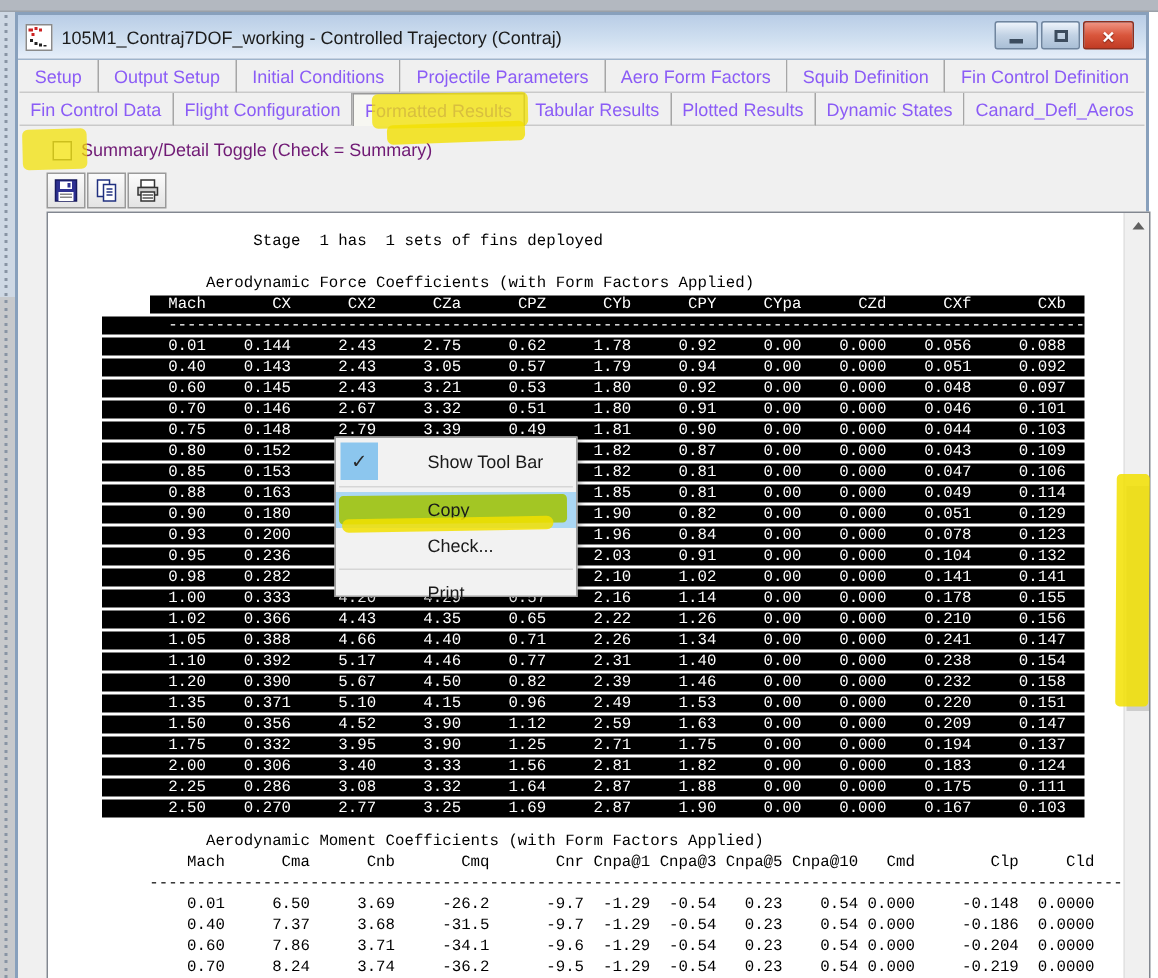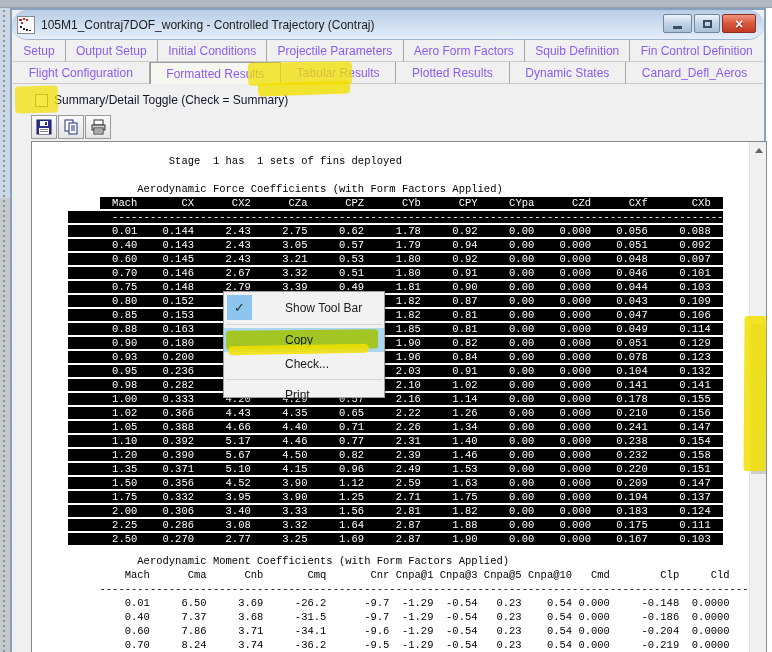--- a/index.html
+++ b/index.html
@@ -13,21 +13,21 @@
   .edge-left .dots { position:absolute; left:3px; top:0; width:2px; height:100%;
     background:repeating-linear-gradient(0deg,#8894a4 0 2px,transparent 2px 5px); }
 
   
   #app-window { position:absolute; left:10px; top:8px; width:756px; height:644px;
     background:#f0f0f0; border:2px solid #88a0bc; border-bottom:none; }
 
   
   .titlebar { position:relative; height:30px;
     background:linear-gradient(180deg,#b9cde6 0%,#cfdff0 55%,#e6eef9 100%);
-    border-bottom:1px solid #9fb4cc; display:flex; align-items:center;border-radius:15px; }
+    border-bottom:1px solid #9fb4cc; display:flex; align-items:center; }
   .app-icon { width:18px; height:18px; margin:0 6px 0 5px; background:#ffffff; border:1px solid #8a8a8a; position:relative; }
   .title-text { font-size:12px; color:#1c1c1c; }
   .winbtns { position:absolute; right:8px; top:4px; display:flex; gap:2px; }
   .wbtn { height:19px; border:1px solid #70859e; border-radius:2px;
     background:linear-gradient(180deg,#eef4fb,#c2d2e4 50%,#aabfd6); display:flex; align-items:center; justify-content:center; }
   .wbtn.min { width:29px; } .wbtn.max { width:26px; } 
   .wbtn.close { width:34px; border-color:#8c2f1f; background:linear-gradient(180deg,#f09382,#d9563c 50%,#c13b24); }
   .glyph-min { width:9px; height:3px; background:#39novalue; background:#3c4c5e; margin-top:7px; }
   .glyph-max { width:9px; height:8px; border:2px solid #3c4c5e; background:transparent; }
   .glyph-close { color:#fff; font-size:14px; font-weight:bold; line-height:1; text-shadow:0 1px 1px #7a1d0e; }
@@ -36,21 +36,21 @@
   .tabrow { display:flex; margin:0 1px; height:22px; }
   .tabrow .tab { flex:1 1 auto; display:flex; align-items:center; justify-content:center;
     font-size:12px; color:#8b5cf6; border-right:1px solid #a6a6a6; border-bottom:1px solid #c9c9c9;
     background:#f0f0f0; white-space:nowrap; padding:0 4px; position:relative; }
   .tabrow .tab:last-child { border-right:none; }
   .tabrow .tab.active { background:#f7f7f2; border:1px solid #9a9a9a; border-bottom:none; }
 
   
   .toggle-row { position:relative; height:24px; margin-top:4px; display:flex; align-items:center; }
   .checkbox { width:13px; height:13px; background:#ffffff; border:1px solid #6a6a6a; margin-left:23px; }
-  .toggle-label { font-size:12px; color:#0f172a; margin-left:6px; }
+  .toggle-label { font-size:12px; color:#701a75; margin-left:6px; }
 
   
   .toolbar { display:flex; gap:1px; margin:3px 0 0 19px; }
   .tbtn { width:26px; height:24px; border:1px solid #9a9a9a; background:linear-gradient(180deg,#fbfbfb,#e4e4e4);
     display:flex; align-items:center; justify-content:center; }
 
   
   .results-box { position:absolute; left:19px; top:131px; width:736px; height:530px;
     background:#ffffff; border:1px solid #828790; }
   .results-text { position:absolute; left:11px; top:12px;
@@ -125,20 +125,21 @@
     <div class="tabrow" id="tabrow1">
         <div class="tab">Setup</div>
         <div class="tab">Output Setup</div>
         <div class="tab">Initial Conditions</div>
         <div class="tab">Projectile Parameters</div>
         <div class="tab">Aero Form Factors</div>
         <div class="tab">Squib Definition</div>
         <div class="tab">Fin Control Definition</div>
       </div>
     <div class="tabrow" id="tabrow2">
+        <div class="tab">Fin Control Data</div>
         <div class="tab">Flight Configuration</div>
         <div class="tab active">Formatted Results</div>
         <div class="tab">Tabular Results</div>
         <div class="tab">Plotted Results</div>
         <div class="tab">Dynamic States</div>
         <div class="tab">Canard_Defl_Aeros</div>
       </div>
 
     <div class="toggle-row">
       <div class="checkbox"></div>

